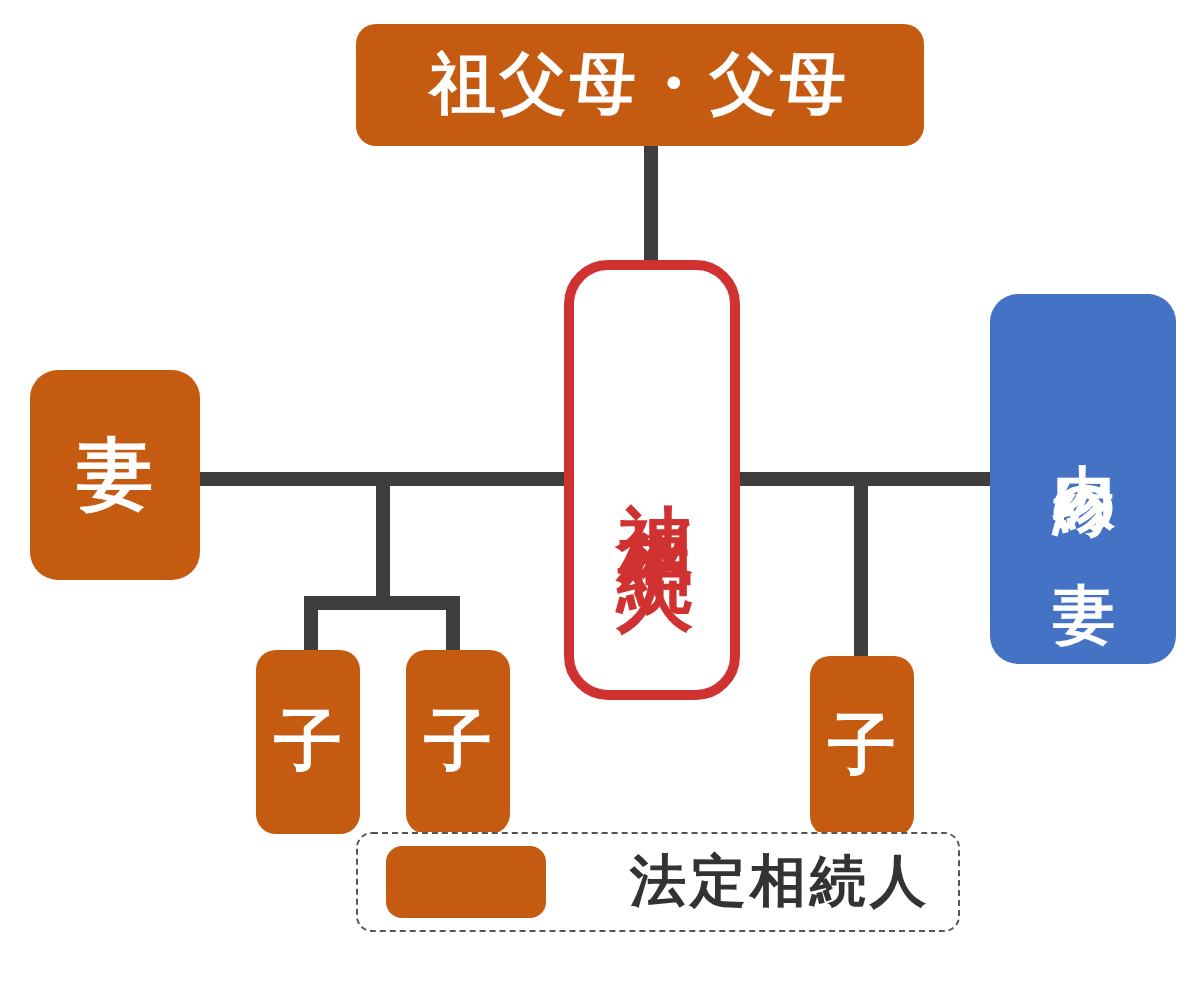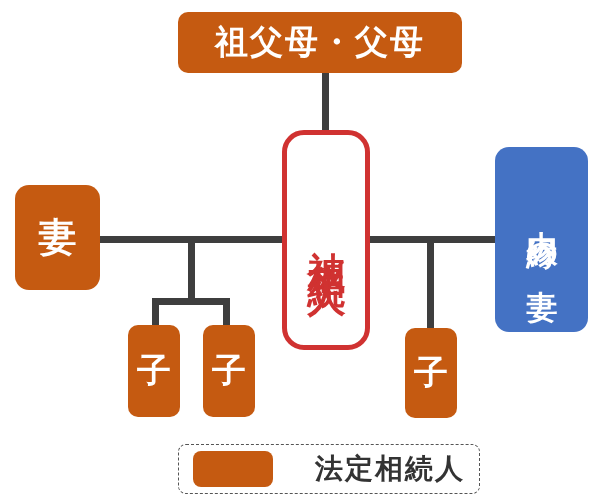--- a/index.html
+++ b/index.html
@@ -33,21 +33,21 @@
   .vert{writing-mode:vertical-rl;text-orientation:upright;}
   .node-decedent .vert{letter-spacing:10px;}
   .node-claw{left:495px;top:147px;width:93px;height:185px;border-radius:14px;font-size:31px;}
   .node-claw .vert{letter-spacing:8px;}
   .node-child{width:52px;border-radius:10px;font-size:34px;}
   .child1{left:128px;top:325px;height:92px;}
   .child2{left:203px;top:325px;height:92px;}
   .child3{left:405px;top:328px;height:90px;}
   
   .legend{
-    position:absolute;left:178px;top:444px;width:302px;height:50px;z-index:2;
+    position:absolute;left:178px;top:416px;width:302px;height:50px;z-index:2;
     border:1.5px dashed #555;border-radius:8px;background:#fff;
     display:flex;align-items:center;justify-content:center;gap:42px;box-sizing:border-box;
   }
   .legend-swatch{width:80px;height:36px;border-radius:8px;background:var(--heir-orange);}
   .legend-label{font-size:28px;font-weight:600;color:var(--legend-text);letter-spacing:2px;}
 </style>
 </head>
 <body>
 
 <div class="canvas">

